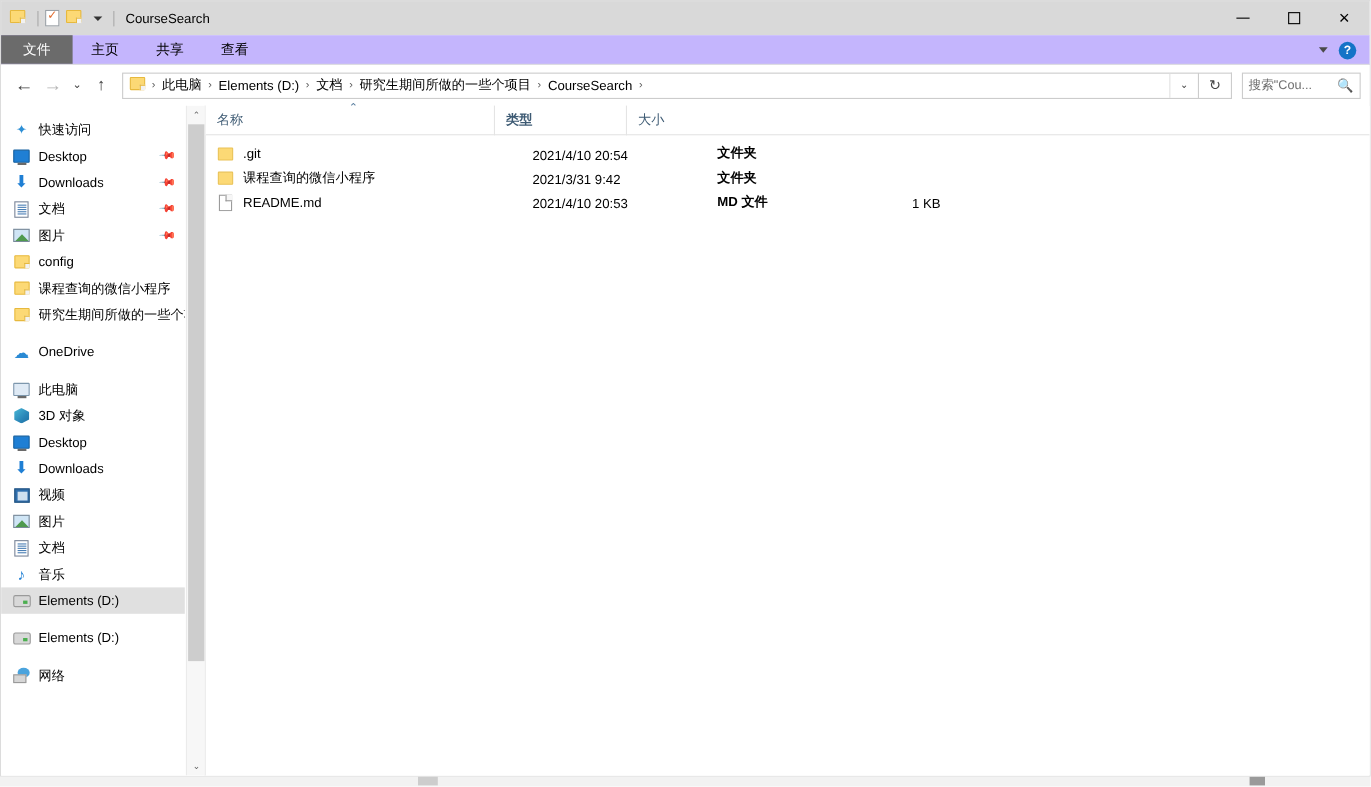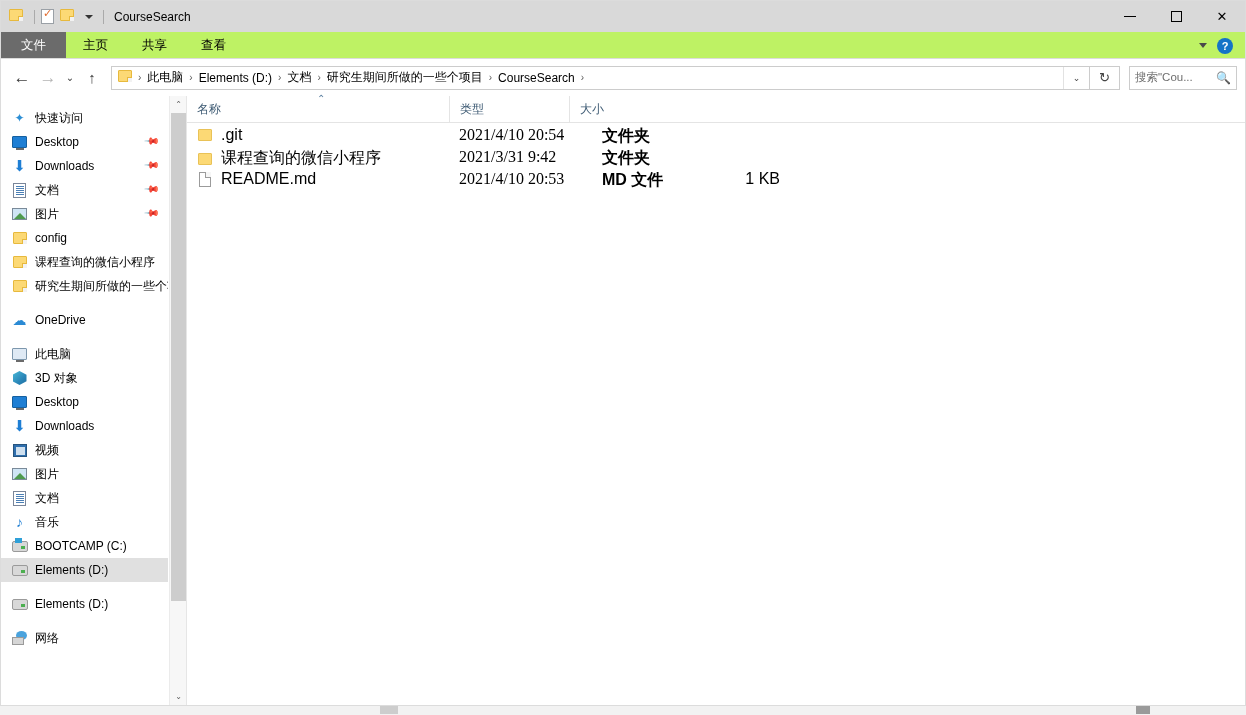--- a/index.html
+++ b/index.html
@@ -94,21 +94,21 @@
   .wc-btn {
     width: 46px; height: 31px; display:flex; align-items:center; justify-content:center;
     font-size: 12px; color:#000;
   }
   .wc-min { width: 12px; height:1px; background:#000; }
   .wc-max { width: 11px; height:11px; border:1px solid #000; }
 
   
   #ribbon-tabs {
     height: 27px; min-height:27px;
-    background: #bef264;
+    background: #c4b5fd;
     border-bottom: 1px solid #dcdcdc;
     display: flex; align-items: stretch;
     position: relative;
   }
   .ribbon-tab {
     padding: 0 17px; display:flex; align-items:center; justify-content:center;
     font-size: 12.5px; color:#000;
   }
   .ribbon-tab.file-tab {
     background: #6b6b6b; color: #ffffff; padding: 0 20px;
@@ -259,35 +259,35 @@
   .col-head {
     font-size: 12px; color:#3d5a73;
     height:27px; display:flex; align-items:center;
     padding-left: 10px;
     border-left: 1px solid #e4e4e4;
     position:relative;
   }
   .col-head:first-child { border-left:none; }
   #col-name { width: 262px; }
   #col-date { width: 143px; }
-  #col-type { width: 120px; }
+  #col-type { width: 120px; font-weight: bold; }
   #col-size { width: 80px; justify-content:flex-end; padding-right:10px; padding-left:0;}
   #col-size .ch-label{ width:100%; padding-left:10px; }
   #sort-indicator {
     position:absolute; left: 130px; top: -3px;
     font-size:10px; color:#5a7fa0;
   }
 
   #file-rows { flex:1; position:relative; padding-top: 3px; }
   .file-row {
-    height: 22px; display:flex; align-items:flex-start; font-size:16px; color:#000;
+    height: 22px; display:flex; align-items:flex-end; font-size:12px; color:#000;gap:25px;
   }
   .fr-name { width: 262px; display:flex; align-items:center; padding-left: 10px; overflow:hidden; white-space:nowrap;}
   .fr-name .fr-icon { width:16px; height:16px; margin-right:8px; flex:0 0 16px; display:flex;align-items:center;justify-content:center;}
-  .fr-date { width: 143px; padding-left: 10px; white-space:nowrap;font-family:Liberation Serif, serif; }
+  .fr-date { width: 143px; padding-left: 10px; white-space:nowrap; }
   .fr-type { width: 120px; padding-left: 10px; white-space:nowrap;font-weight:bold; }
   .fr-size { width: 80px; text-align:right; padding-right: 12px; white-space:nowrap; }
   .file-folder-glyph {
     width:14px;height:12px;background:#fcd975;border:1px solid #e9c257;border-radius:1px;
   }
   .file-doc-glyph {
     width:12px;height:15px;background:#ffffff;border:1px solid #9b9b9b;position:relative;
   }
   .file-doc-glyph:after{
     content:"";position:absolute;right:-1px;top:-1px;width:5px;height:5px;
@@ -547,26 +547,20 @@
               <span class="ic-doc"></span>
             </span>
           <span class="ni-label">文档</span>
         </div>
         <div class="nav-item indent1">
           <span class="ni-icon">
               <span class="ic-music">♪</span>
             </span>
           <span class="ni-label">音乐</span>
         </div>
-        <div class="nav-item indent1">
-          <span class="ni-icon">
-              <span class="ic-drive win"></span>
-            </span>
-          <span class="ni-label">BOOTCAMP (C:)</span>
-        </div>
         <div class="nav-item indent1 selected">
           <span class="ni-icon">
               <span class="ic-drive"></span>
             </span>
           <span class="ni-label">Elements (D:)</span>
         </div>
 
         <div class="nav-spacer"></div>
 
         <div class="nav-item">

